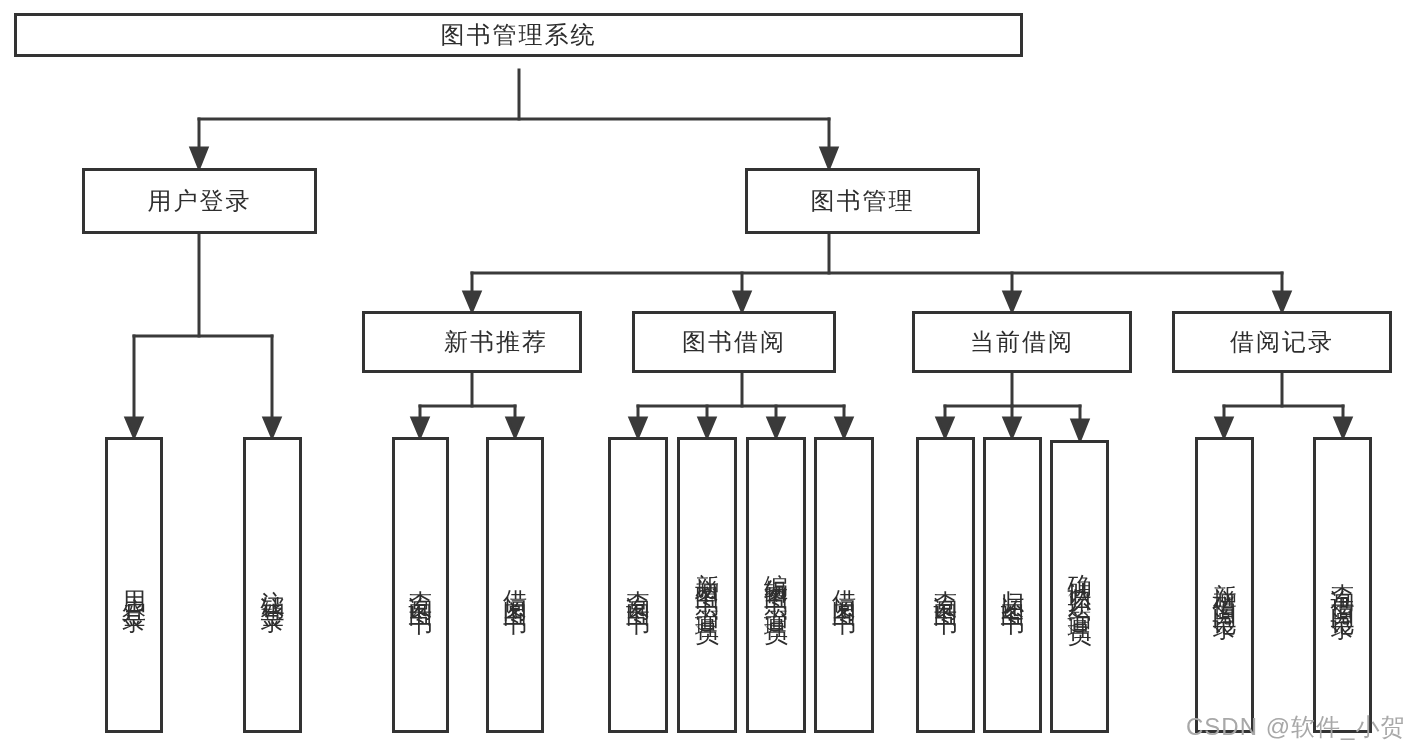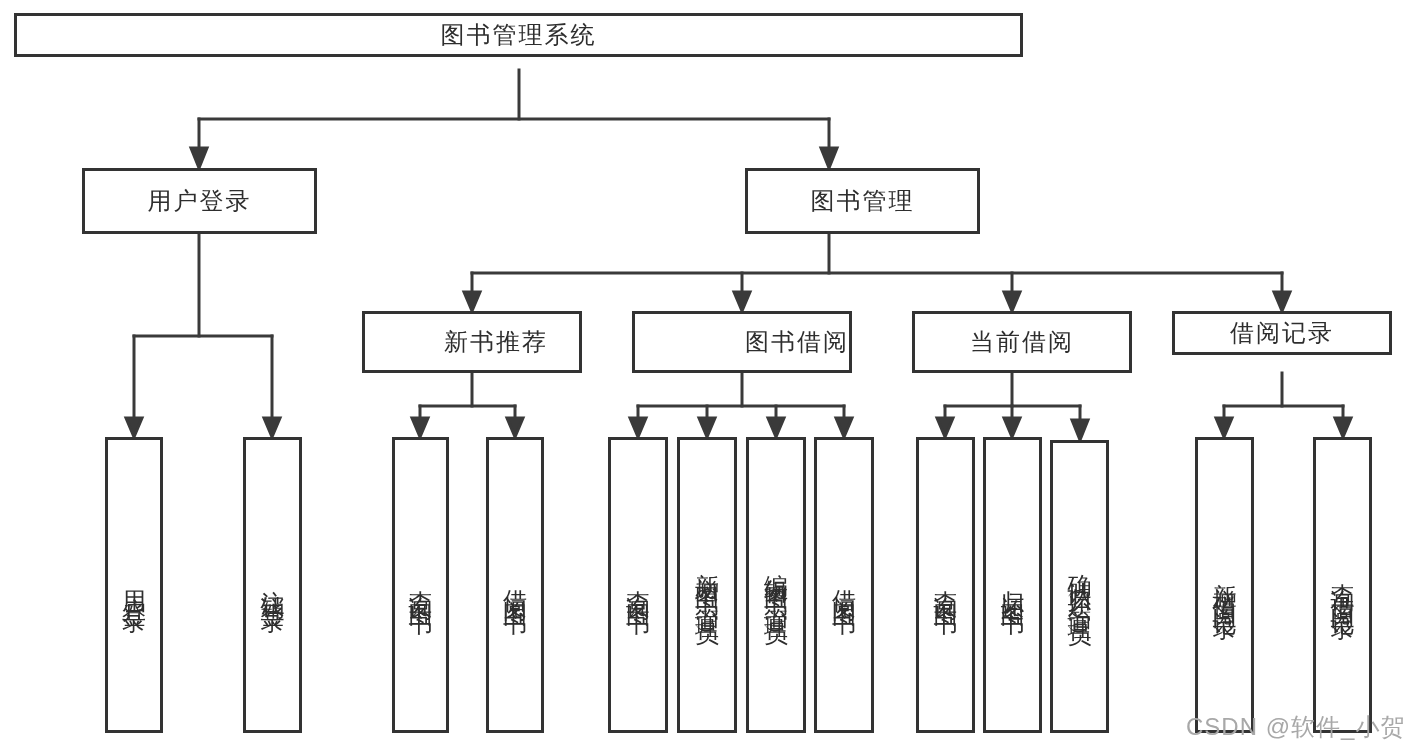--- a/index.html
+++ b/index.html
@@ -136,27 +136,27 @@
   <div class="box hbox" style="left:82px; top:168px; width:235px; height:66px;">
     <span>用户登录</span>
   </div>
   <div class="box hbox" style="left:712px; top:168px; width:235px; height:66px;margin-left:33px;">
     <span>图书管理</span>
   </div>
 
   <div class="box hbox" style="left:362px; top:311px; width:220px; height:62px;padding-left:48px;">
     <span>新书推荐</span>
   </div>
-  <div class="box hbox" style="left:632px; top:311px; width:220px; height:62px;justify-content:flex-end;">
+  <div class="box hbox" style="left:632px; top:311px; width:204px; height:62px;">
     <span>图书借阅</span>
   </div>
   <div class="box hbox" style="left:902px; top:311px; width:220px; height:62px;margin-left:10px;">
     <span>当前借阅</span>
   </div>
-  <div class="box hbox" style="left:1172px; top:311px; width:220px; height:44px;">
+  <div class="box hbox" style="left:1172px; top:311px; width:220px; height:62px;">
     <span>借阅记录</span>
   </div>
 
   <div class="box vbox" style="left:105px; top:437px; width:58px; height:296px;">
     <span class="vtext">用户登录</span>
   </div>
   <div class="box vbox" style="left:243px; top:437px; width:59px; height:296px;">
     <span class="vtext">注销登录</span>
   </div>
 

